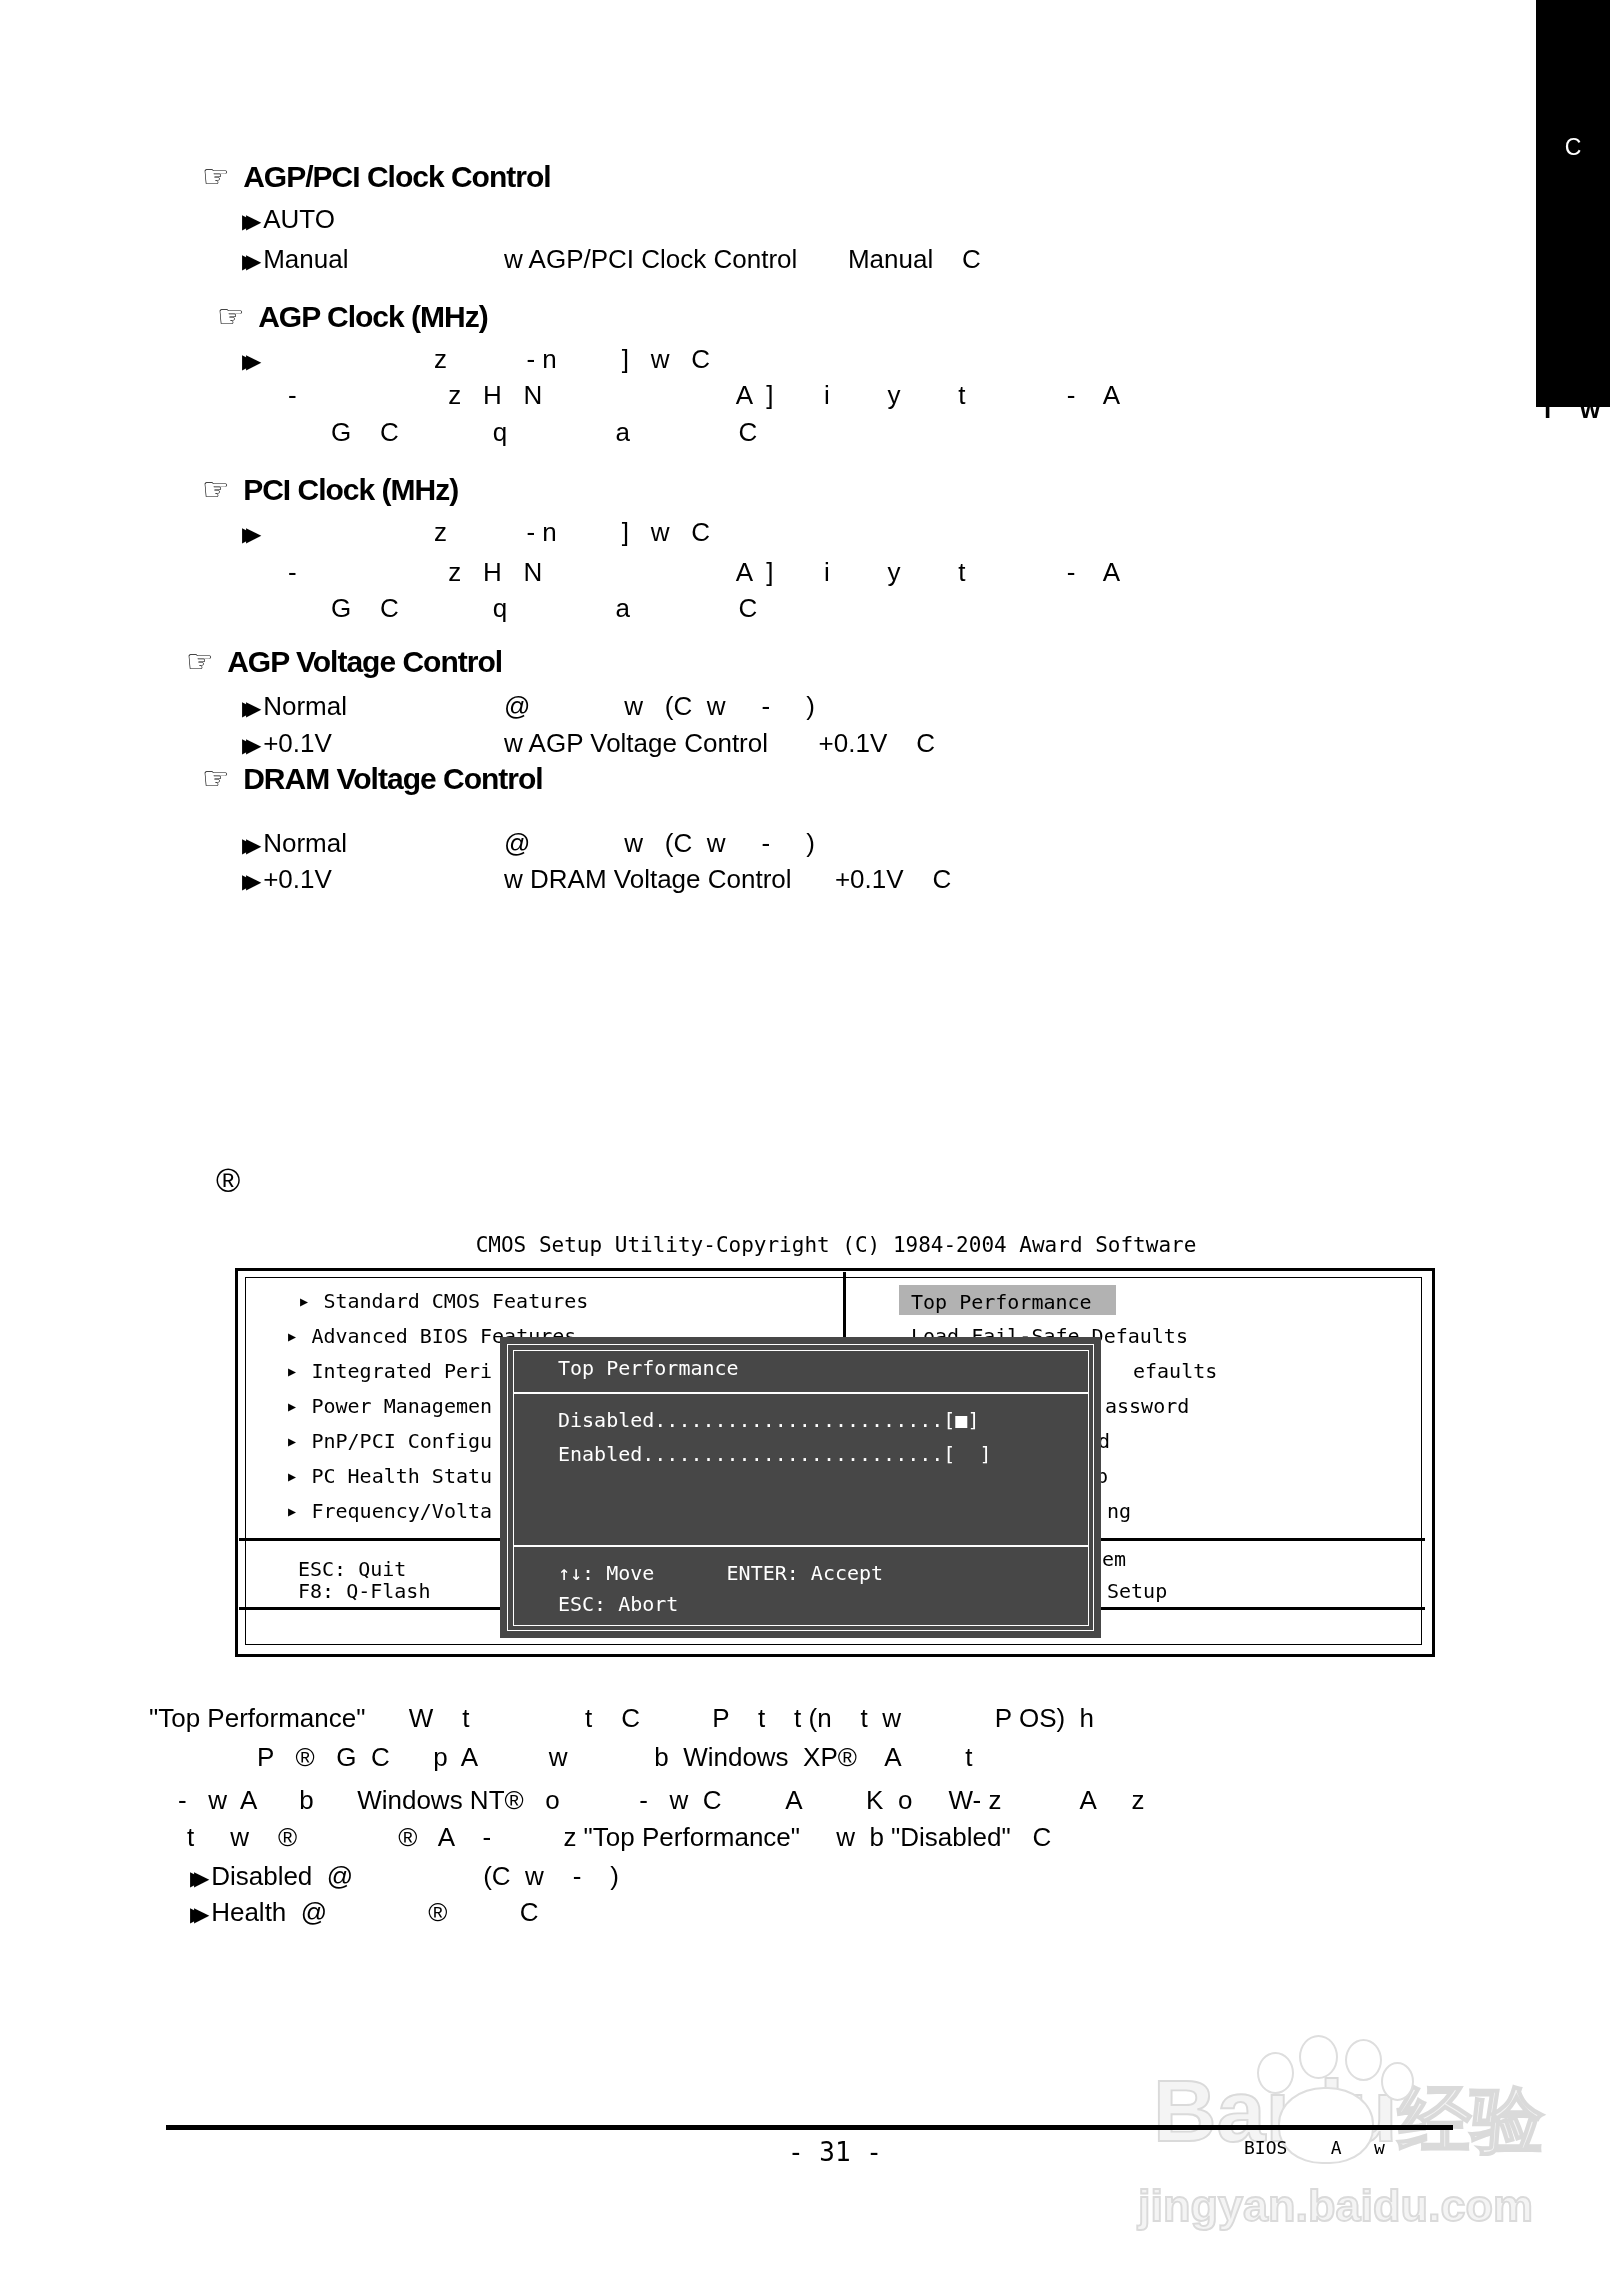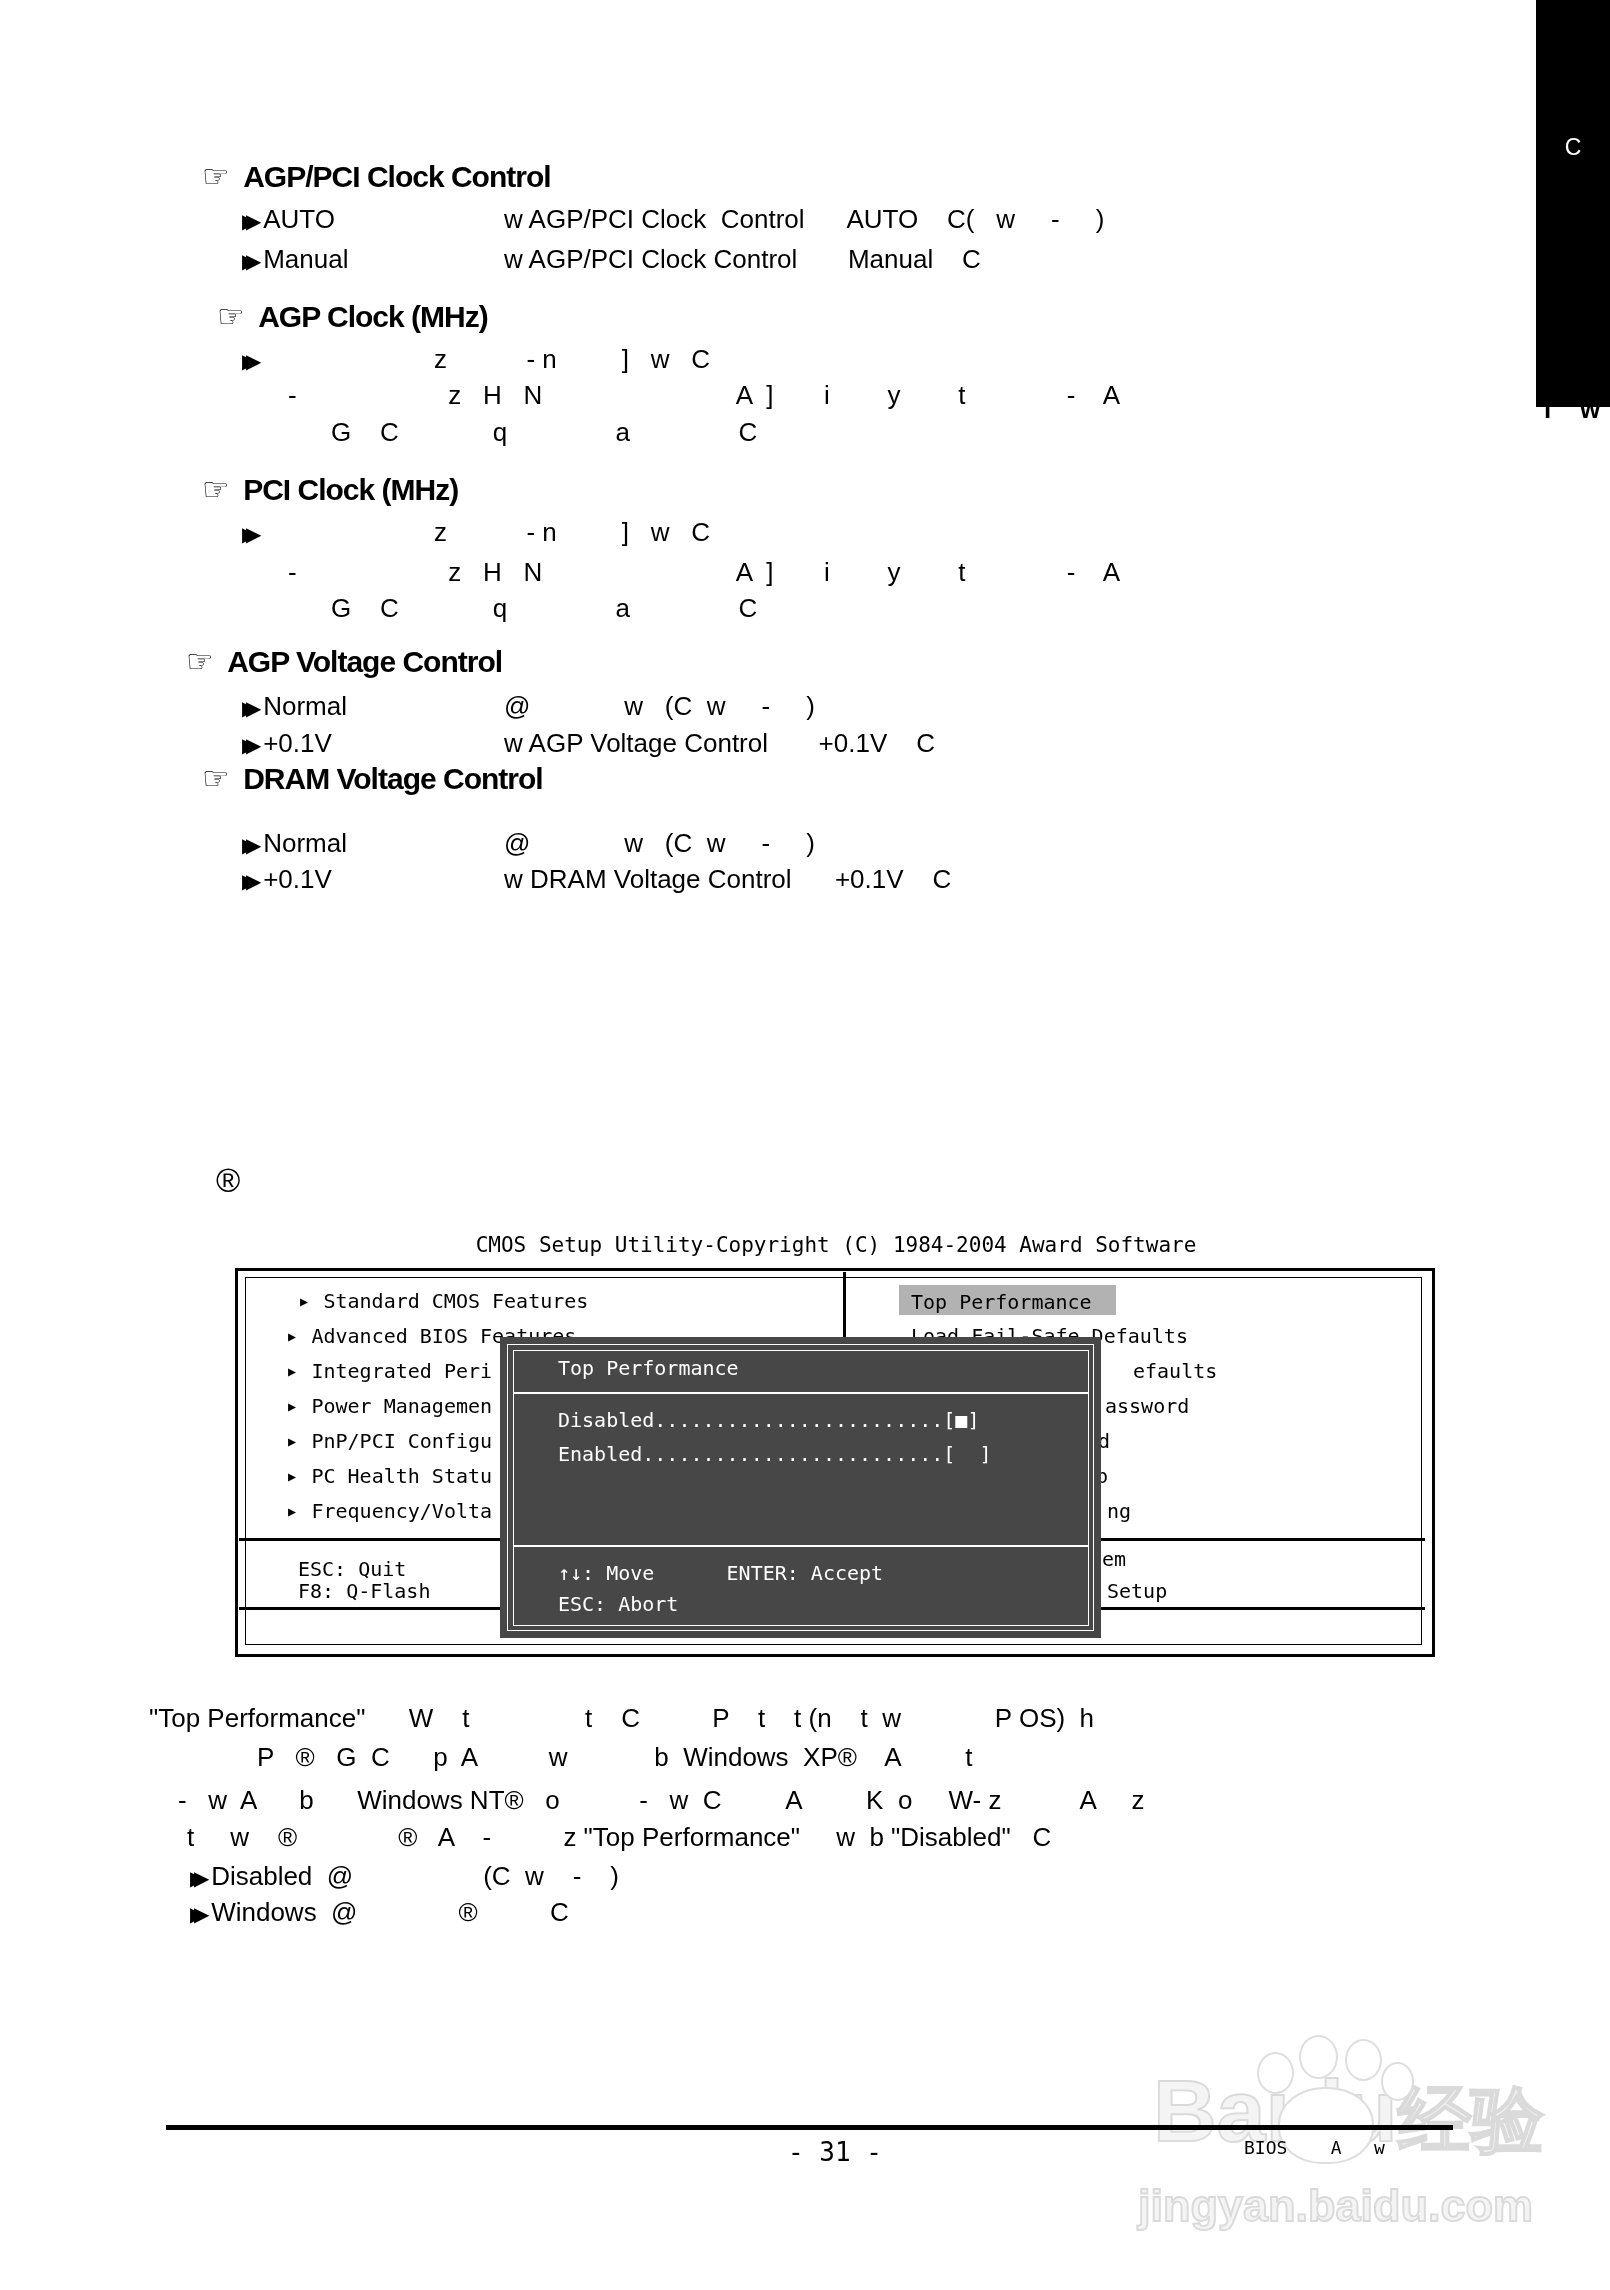--- a/index.html
+++ b/index.html
@@ -34,21 +34,20 @@
 
 <div class="page">
 
   <div class="tab">
     <span>C</span>
   </div>
   <div class="line doc" style="left:1544px;top:396px;font-weight:bold;">i    w</div>
 
   <div class="line sec-title" style="left:202px;top:161px;"><span class="hand">☞</span><span>AGP/PCI Clock Control</span></div>
   <div class="line doc" style="left:242px;top:206px;"><span class="bul">▶▶</span><span>AUTO</span></div>
-  <div class="line doc" style="left:504px;top:206px;">w AGP/PCI Clock  Control      AUTO    C(   w     -     )</div>
   <div class="line doc" style="left:242px;top:246px;"><span class="bul">▶▶</span><span>Manual</span></div>
   <div class="line doc" style="left:504px;top:246px;">w AGP/PCI Clock Control       Manual    C</div>
 
   <div class="line sec-title" style="left:202px;top:301px;margin-left:15px;"><span class="hand">☞</span><span>AGP Clock (MHz)</span></div>
   <div class="line doc" style="left:242px;top:346px;"><span class="bul">▶▶</span></div>
   <div class="line doc" style="left:434px;top:346px;">z           - n         ]   w   C</div>
   <div class="line doc" style="left:288px;top:382px;">-                     z   H   N                           A  ]       i        y        t              -    A</div>
   <div class="line doc" style="left:331px;top:419px;">G    C             q               a               C</div>
 
   <div class="line sec-title" style="left:202px;top:474px;"><span class="hand">☞</span><span>PCI Clock (MHz)</span></div>
@@ -111,21 +110,21 @@
     <div class="psep" style="top:208px;"></div>
     <div class="ptext" style="left:58px;top:226px;">↑↓: Move      ENTER: Accept</div>
     <div class="ptext" style="left:58px;top:257px;">ESC: Abort</div>
   </div>
 
   <div class="line doc" style="left:149px;top:1705px;">"Top Performance"      W    t                t    C          P    t    t (n    t  w             P OS)  h</div>
   <div class="line doc" style="left:257px;top:1744px;">P   ®   G  C      p  A          w            b  Windows  XP®    A         t</div>
   <div class="line doc" style="left:178px;top:1787px;">-   w  A      b      Windows NT®   o           -   w  C         A         K  o     W- z           A     z</div>
   <div class="line doc" style="left:187px;top:1824px;">t     w    ®              ®   A    -          z "Top Performance"     w  b "Disabled"   C</div>
   <div class="line doc" style="left:190px;top:1863px;"><span class="bul">▶▶</span><span>Disabled  @                  (C  w    -    )</span></div>
-  <div class="line doc" style="left:190px;top:1899px;"><span class="bul">▶▶</span><span>Windows  @              ®          C</span></div>
+  <div class="line doc" style="left:190px;top:1899px;"><span class="bul">▶▶</span><span>Health  @              ®          C</span></div>
 
   <div class="line wm" style="left:1153px;top:2067px;font-size:88px;">Baidu</div>
   <div class="line wm" style="left:1398px;top:2083px;font-size:73px;">经验</div>
   <div>
     <div class="pawdot" style="left:1257px;top:2052px;width:33px;height:38px;"></div>
     <div class="pawdot" style="left:1299px;top:2035px;width:35px;height:40px;"></div>
     <div class="pawdot" style="left:1345px;top:2039px;width:33px;height:38px;"></div>
     <div class="pawdot" style="left:1381px;top:2062px;width:29px;height:35px;"></div>
     <div class="pawdot" style="left:1278px;top:2087px;width:92px;height:73px;border-radius:48% 48% 46% 46%;"></div>
   </div>

